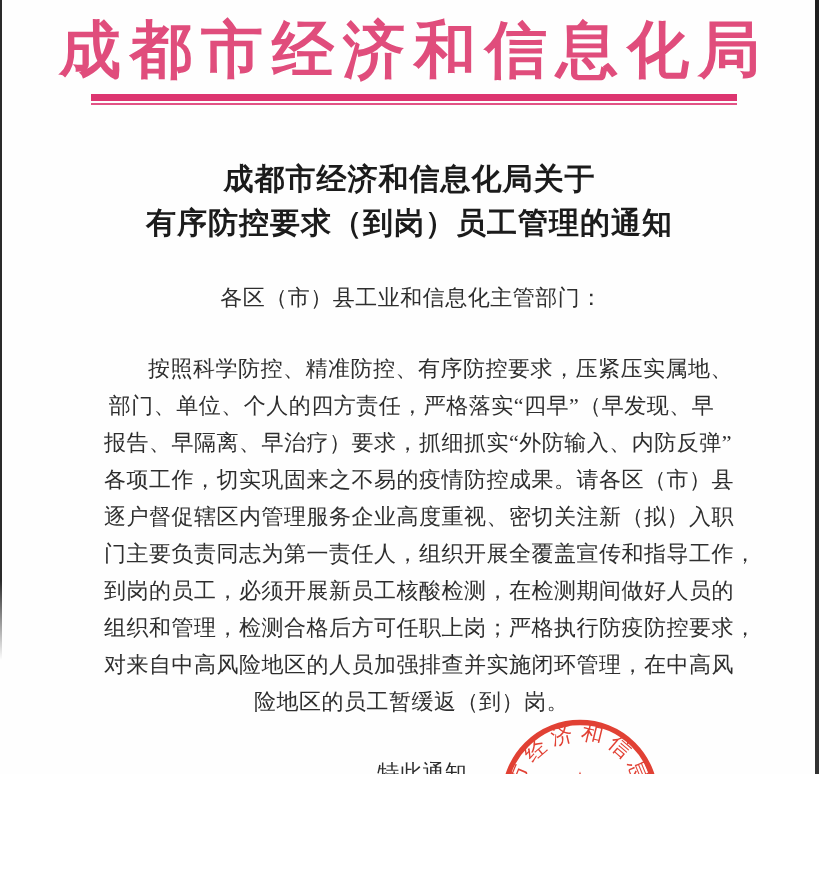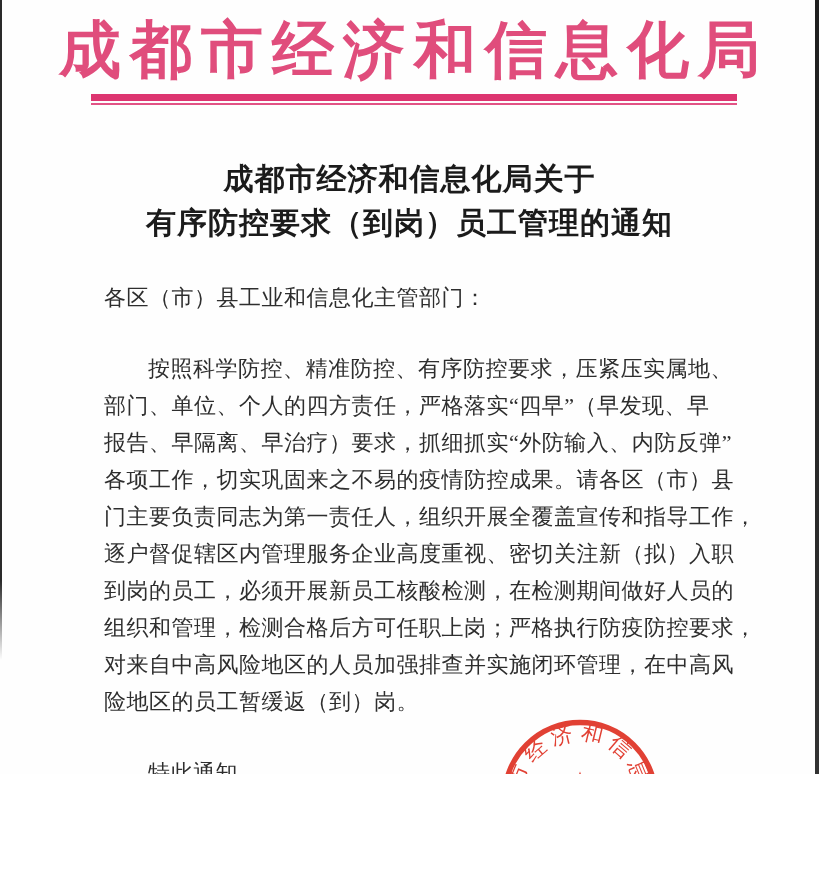--- a/index.html
+++ b/index.html
@@ -56,21 +56,21 @@
   .doc-title span { display: block; }
 
   
   .doc-body {
     margin: 34px 100px 0 104px;
     font-size: 22px;
     line-height: 37px;
     color: var(--ink, #2e2e2e);
     letter-spacing: 0.5px;
   }
-  .line { white-space: nowrap; }
+  .line { white-space: nowrap; text-align: center; }
   .indent { text-indent: 44px; margin-top: 34px; }
 
   
   .sign-block { margin-top: 42px; text-align: right; color: var(--ink, #2e2e2e); }
   .sign-agency {
     padding-right: 116px;
     font-size: 23px;
     line-height: 30px;
     letter-spacing: 1px;
   }
@@ -126,22 +126,22 @@
     <span>有序防控要求（到岗）员工管理的通知</span>
   </h2>
 
   <div class="doc-body">
     <div class="line">各区（市）县工业和信息化主管部门：</div>
     <div id="paragraph">
         <div class="line indent">按照科学防控、精准防控、有序防控要求，压紧压实属地、</div>
         <div class="line">部门、单位、个人的四方责任，严格落实“四早”（早发现、早</div>
         <div class="line">报告、早隔离、早治疗）要求，抓细抓实“外防输入、内防反弹”</div>
         <div class="line">各项工作，切实巩固来之不易的疫情防控成果。请各区（市）县</div>
+        <div class="line">逐户督促辖区内管理服务企业高度重视、密切关注新（拟）入职</div>
         <div class="line">门主要负责同志为第一责任人，组织开展全覆盖宣传和指导工作，</div>
-        <div class="line">逐户督促辖区内管理服务企业高度重视、密切关注新（拟）入职</div>
         <div class="line">到岗的员工，必须开展新员工核酸检测，在检测期间做好人员的</div>
         <div class="line">组织和管理，检测合格后方可任职上岗；严格执行防疫防控要求，</div>
         <div class="line">对来自中高风险地区的人员加强排查并实施闭环管理，在中高风</div>
         <div class="line">险地区的员工暂缓返（到）岗。</div>
       </div>
     <div class="line indent">特此通知。</div>
   </div>
 
   <div class="sign-block">
     <div class="sign-agency">成都市经济和信息化局</div>

